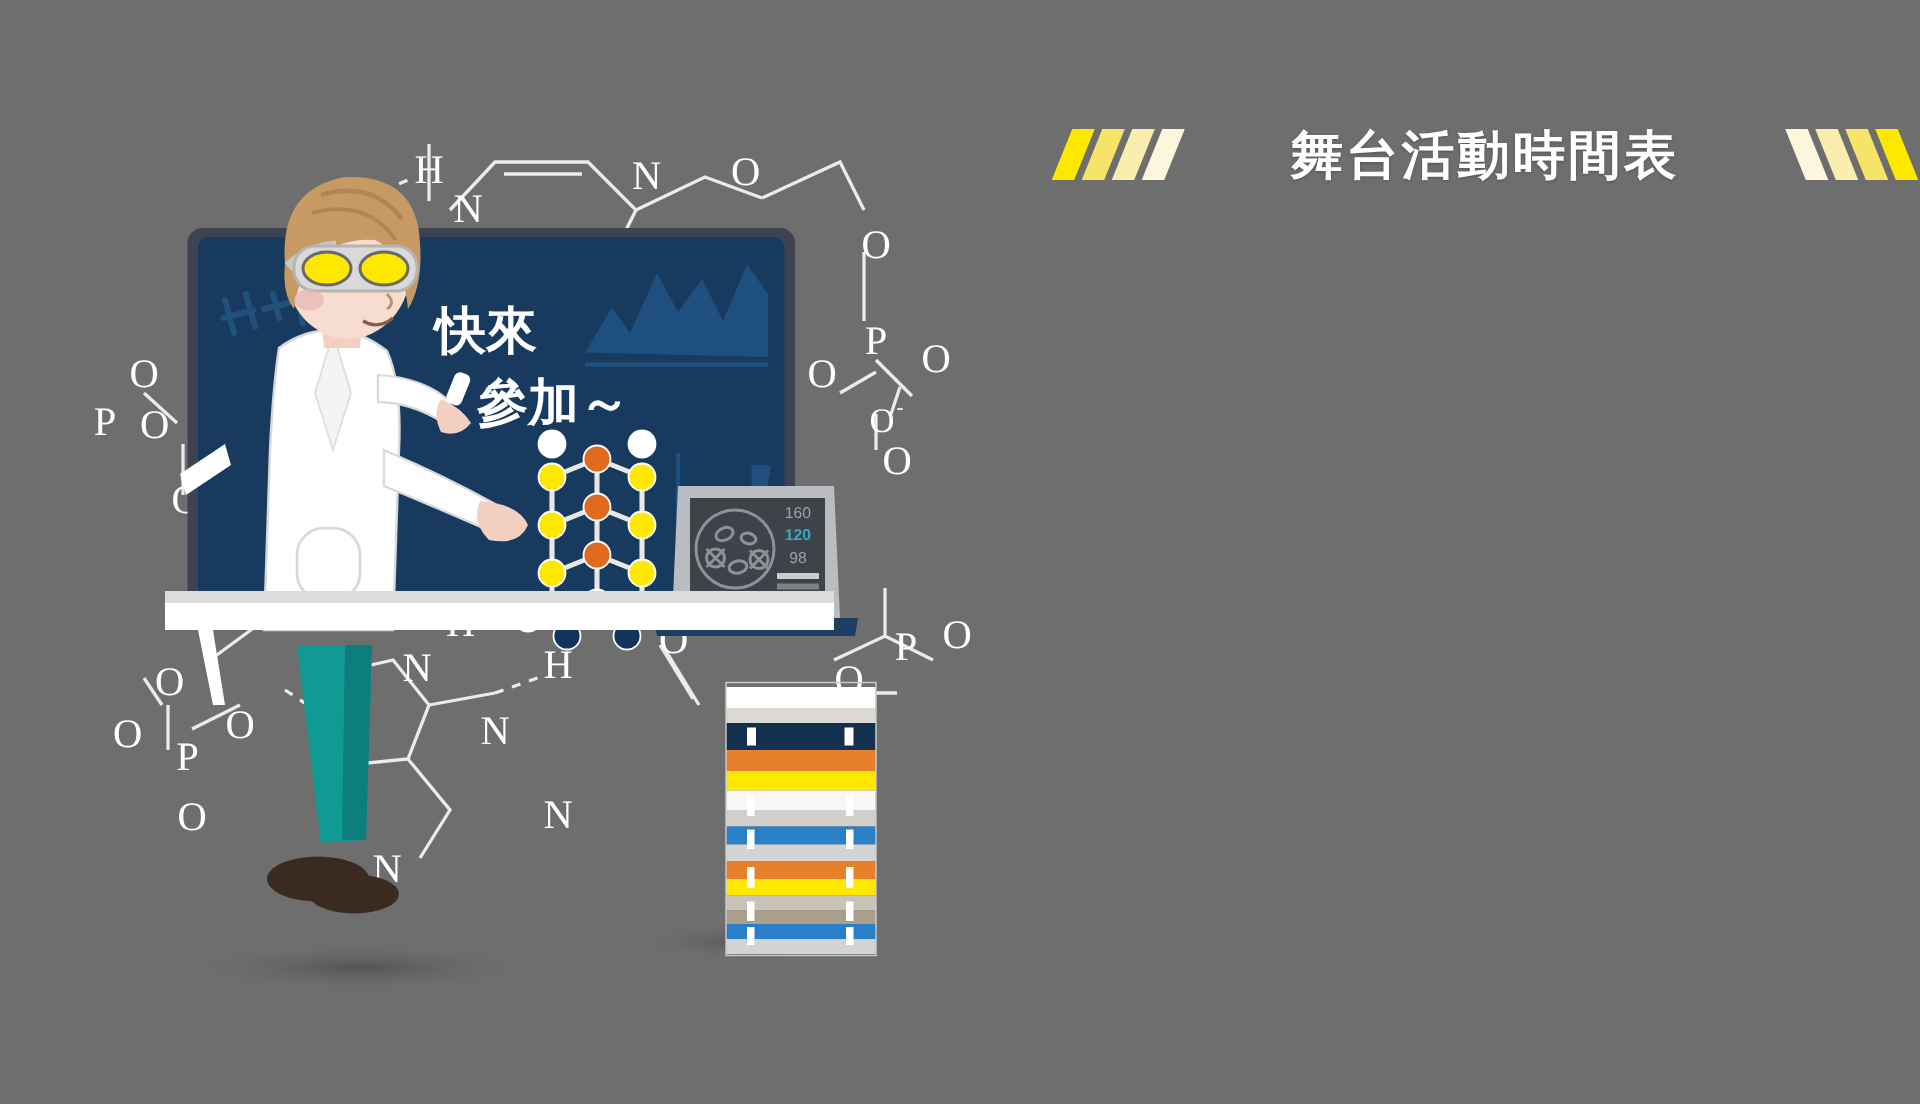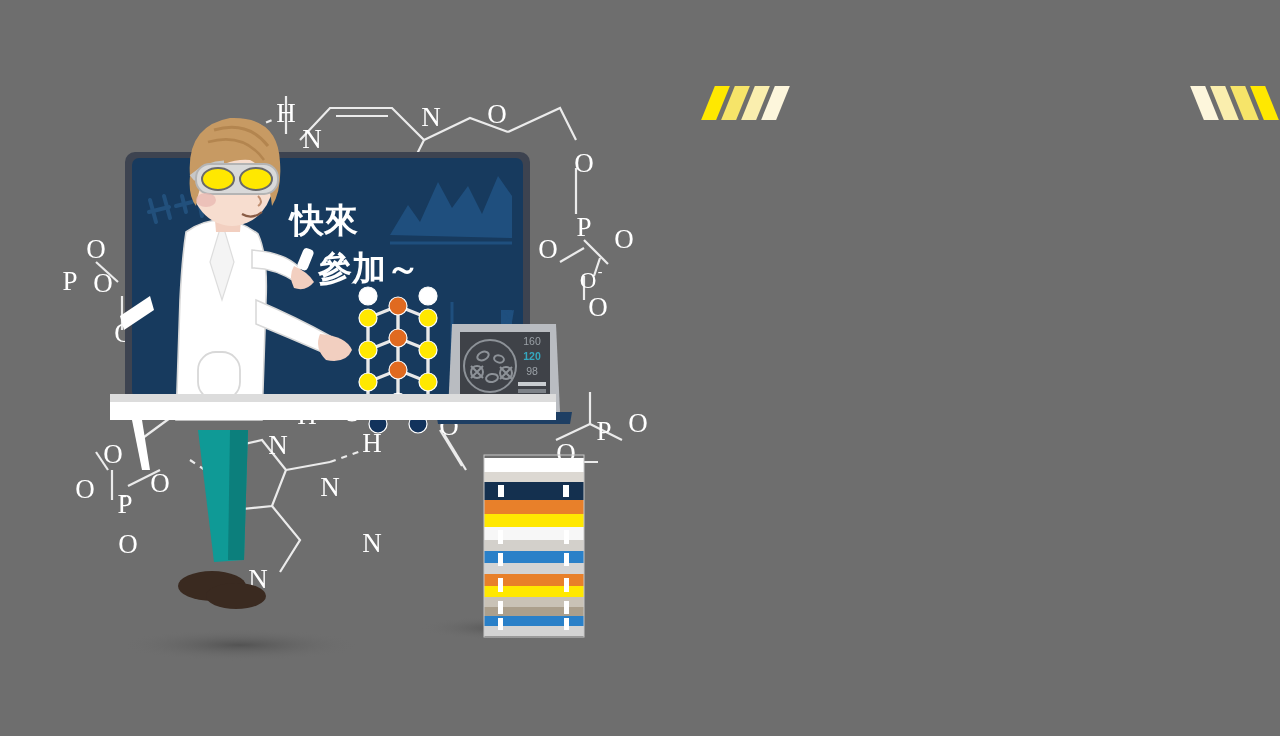--- a/index.html
+++ b/index.html
@@ -297,20 +297,21 @@
 
 <div id="right-panel">
 
   <div id="title-row">
     <div class="slashes">
       <div class="slash l" style="background: rgb(255, 232, 0);"></div>
       <div class="slash l" style="background: rgb(246, 228, 105);"></div>
       <div class="slash l" style="background: rgb(250, 238, 174);"></div>
       <div class="slash l" style="background: rgb(253, 246, 220);"></div>
     </div>
+    <h1 id="page-title">舞台活動時間表</h1>
     <div class="slashes">
       <div class="slash r" style="background: rgb(253, 246, 220);"></div>
       <div class="slash r" style="background: rgb(250, 238, 174);"></div>
       <div class="slash r" style="background: rgb(246, 228, 105);"></div>
       <div class="slash r" style="background: rgb(255, 232, 0);"></div>
     </div>
   </div>
 
 </div>
 

